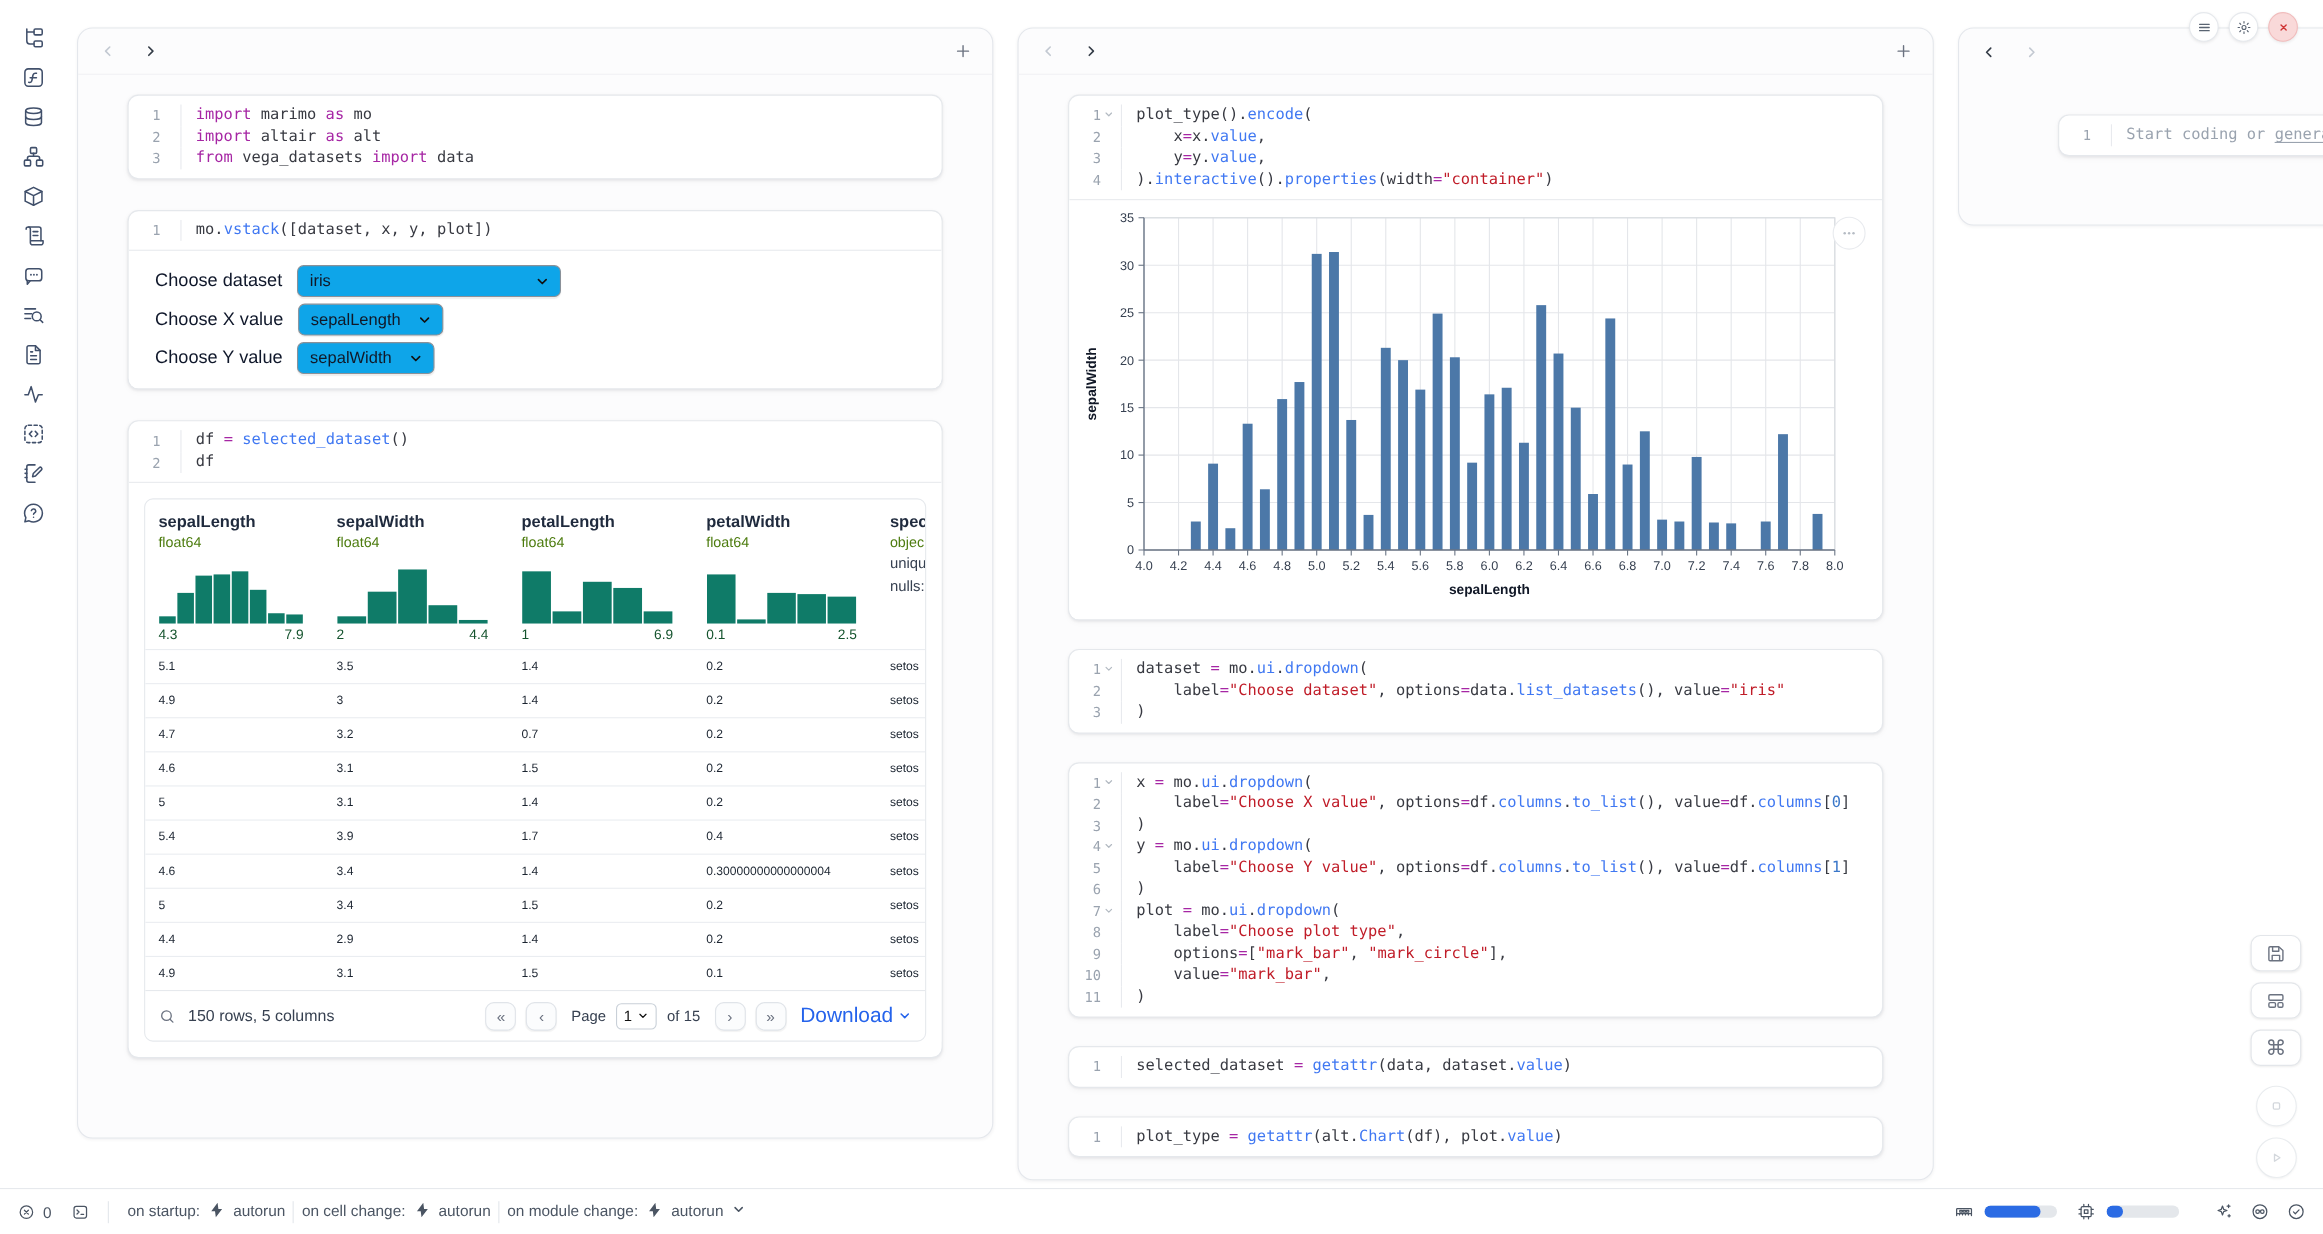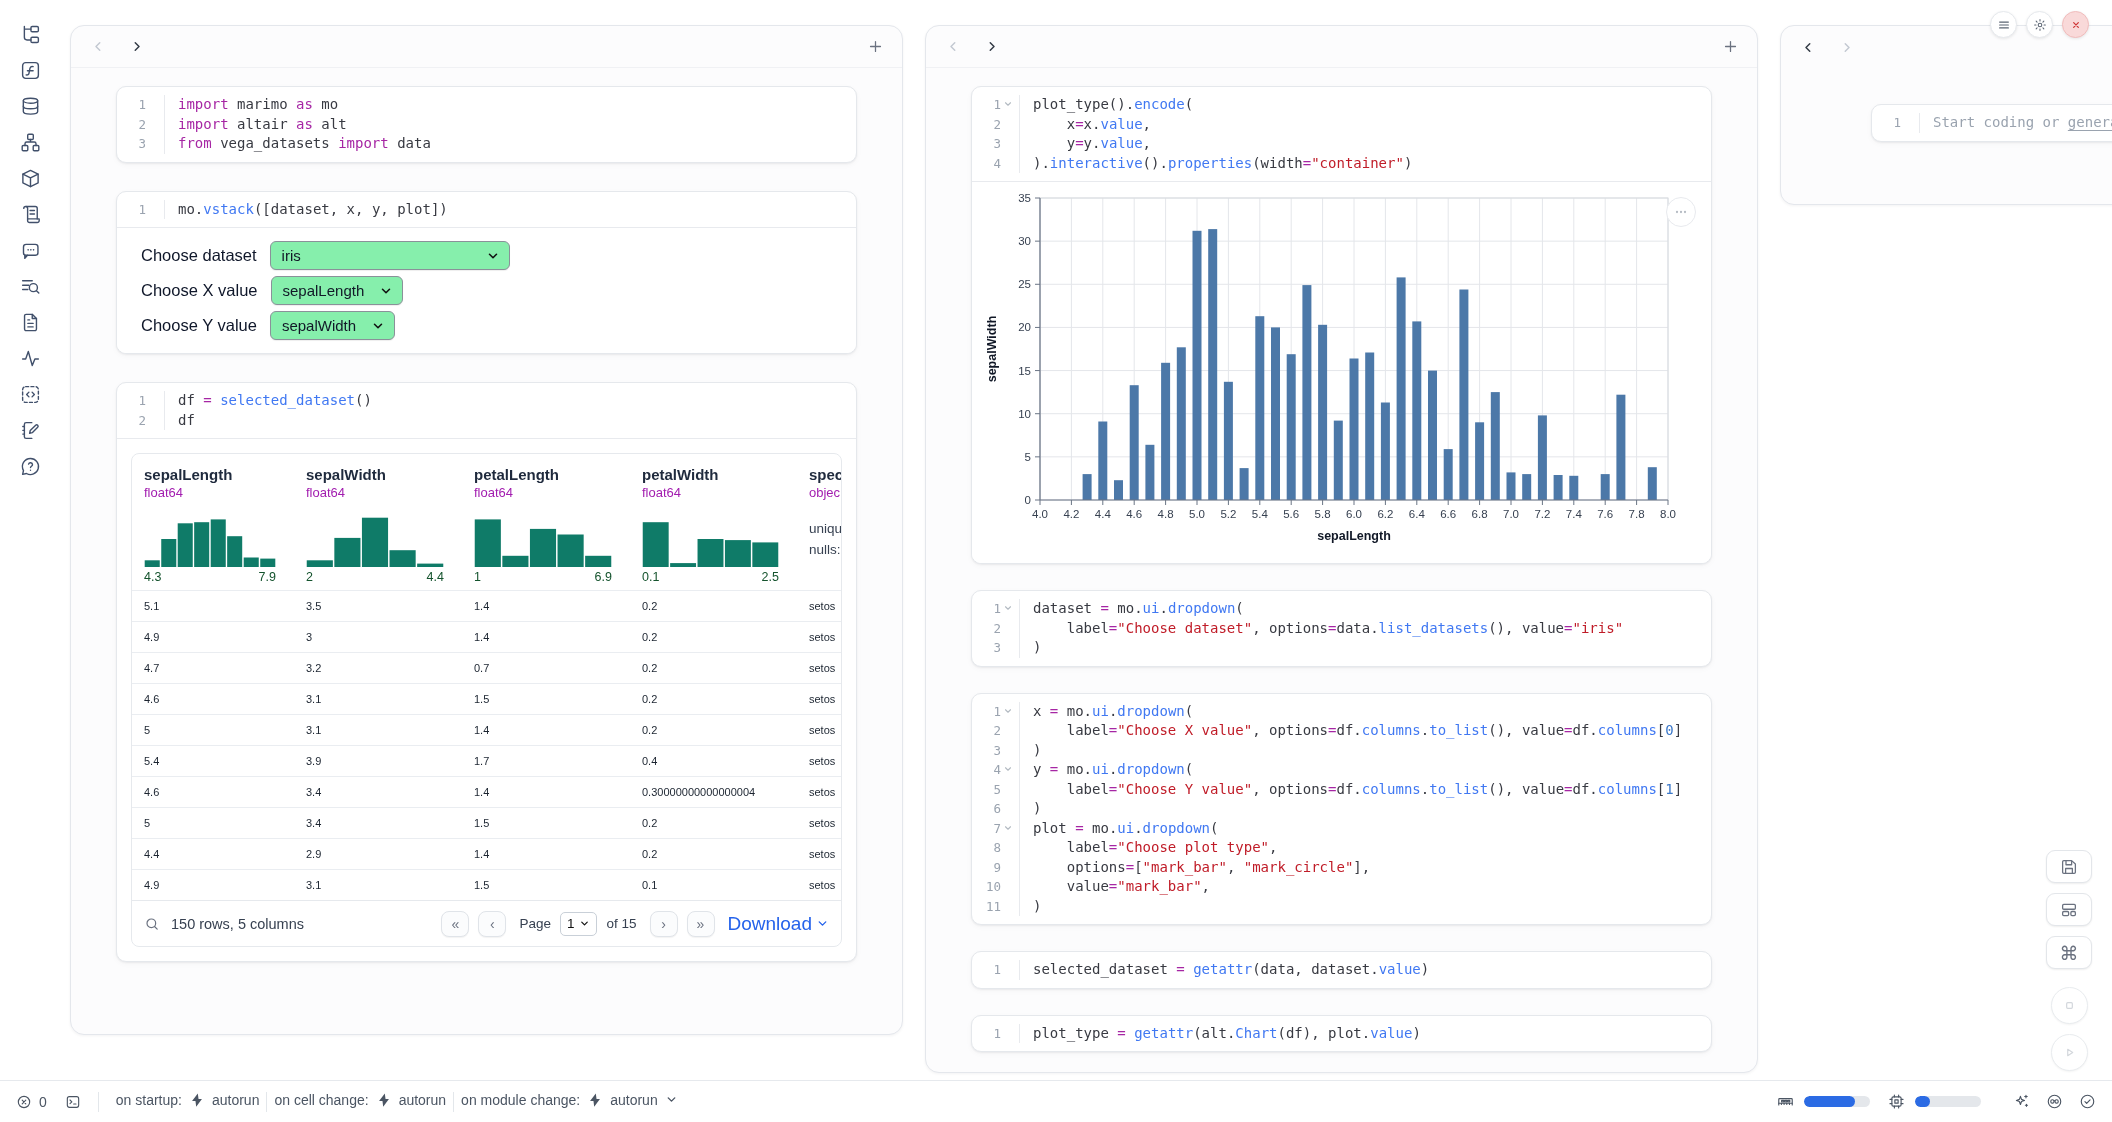--- a/index.html
+++ b/index.html
@@ -34,33 +34,33 @@
   .code-line{display:flex;line-height:19.5px;font-family:"DejaVu Sans Mono",monospace;font-size:14px;white-space:pre}
   .gutter{width:48px;flex:none;display:flex;justify-content:flex-end;align-items:center;padding-right:5px;border-right:1px solid #e8eaee;margin-right:13px;color:#9aa3af;font-size:12.5px}
   .fold-slot{width:11px;height:11px;margin-left:2px;color:#b3bac2}
   .fold-slot svg{width:10px;height:10px}
   .tk-kw{color:#a626a4}.tk-fn{color:#4078f2}.tk-str{color:#c01c28}.tk-num{color:#3a77c9}.tk-pl{color:#383a42}
   .out{border-top:1px solid #e8eaee;background:#fff}
 
   
   .controls{padding:10px 0}
   .ctrl-row{display:flex;align-items:center;gap:13px;height:35px;margin:0 24px;font-size:16.5px;color:#0f172a}
-  .select{display:inline-flex;align-items:center;gap:15px;border:1px solid #8a9199;border-radius:6px;height:29px;padding:0 9px 0 11px;font-size:15px;color:#111827;background:#86efac;cursor:pointer;box-shadow:0 1px 1px rgba(0,0,0,.07)}
+  .select{display:inline-flex;align-items:center;gap:15px;border:1px solid #8a9199;border-radius:6px;height:29px;padding:0 9px 0 11px;font-size:15px;color:#111827;background:#0ea5e9;cursor:pointer;box-shadow:0 1px 1px rgba(0,0,0,.07)}
   .select.wide{width:240px;justify-content:space-between}
   .select svg{width:14px;height:14px;color:#111}
 
   
   .df{margin:14px;border:1px solid #e6e9ed;border-radius:8px;overflow:hidden;background:#fff}
   .df-head{display:grid;grid-template-columns:162px 168px 168px 167px 1fr;padding:12px 0 6px}
   .df-col{padding-left:12px;overflow:hidden;white-space:nowrap}
   .df-name{font-weight:bold;font-size:15px;color:#1f2a3d}
-  .df-type{font-size:13px;color:#a21caf;margin-top:2px}
+  .df-type{font-size:13px;color:#4d7c0f;margin-top:2px}
   .df-hist{margin-top:11px;height:56px;padding-right:18px}
   .df-range{display:flex;justify-content:space-between;font-size:12.5px;color:#14532d;margin-top:3px;padding-right:18px}
-  .df-stats{margin-top:18px;font-size:13.5px;color:#374151;line-height:21px}
+  .df-stats{margin-top:1px;font-size:13.5px;color:#374151;line-height:21px}
   .df-row{display:grid;grid-template-columns:162px 168px 168px 167px 1fr;height:31px;align-items:center;border-top:1px solid #eaedf1;font-size:11px;color:#1b2430}
   .df-row div{padding-left:12px;overflow:hidden;white-space:nowrap}
   .df-foot{display:flex;align-items:center;border-top:1px solid #e6e9ed;height:46px;padding:0 12px;gap:9px;font-size:13.5px;color:#374151}
   .icon-btn{border:none;background:none;color:#6b7280;cursor:pointer;display:flex;align-items:center;justify-content:center}
   .icon-btn svg{width:16px;height:16px}
   .df-summary{font-size:14.5px;color:#374151;margin-left:2px}
   .pg{width:28px;height:26px;border:1px solid #e0e4e9;border-radius:8px;background:#fbfcfd;color:#6b7280;display:flex;align-items:center;justify-content:center;font-size:14px;cursor:pointer;box-shadow:0 1px 1px rgba(0,0,0,.05)}
   .pg-sel{display:inline-flex;align-items:center;gap:5px;border:1px solid #c9d0d8;border-radius:5px;height:24px;padding:0 6px;font-size:13.5px;color:#111;background:#fff;cursor:pointer}
   .pg-sel svg{width:11px;height:11px}
   .dl{display:inline-flex;align-items:center;gap:4px;color:#2563eb;font-size:19px;border:none;background:none;cursor:pointer;margin-left:4px}

